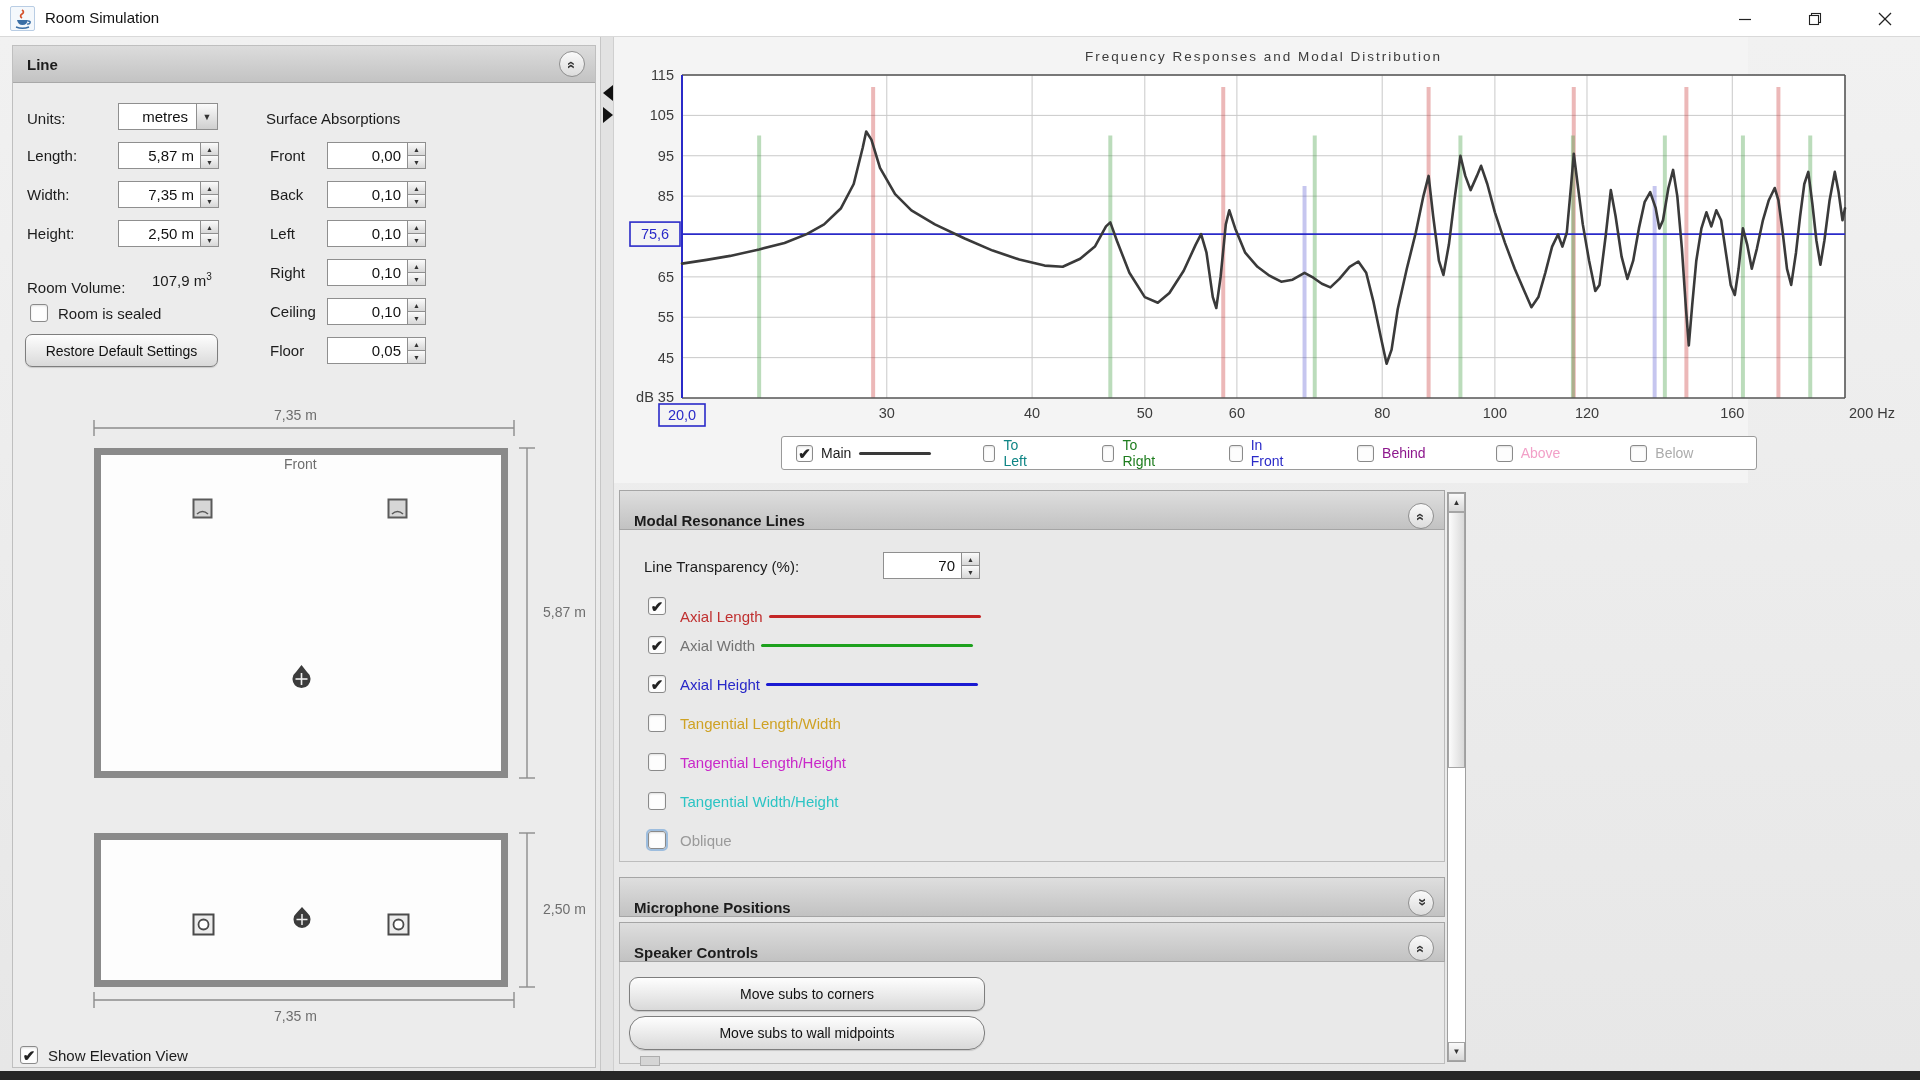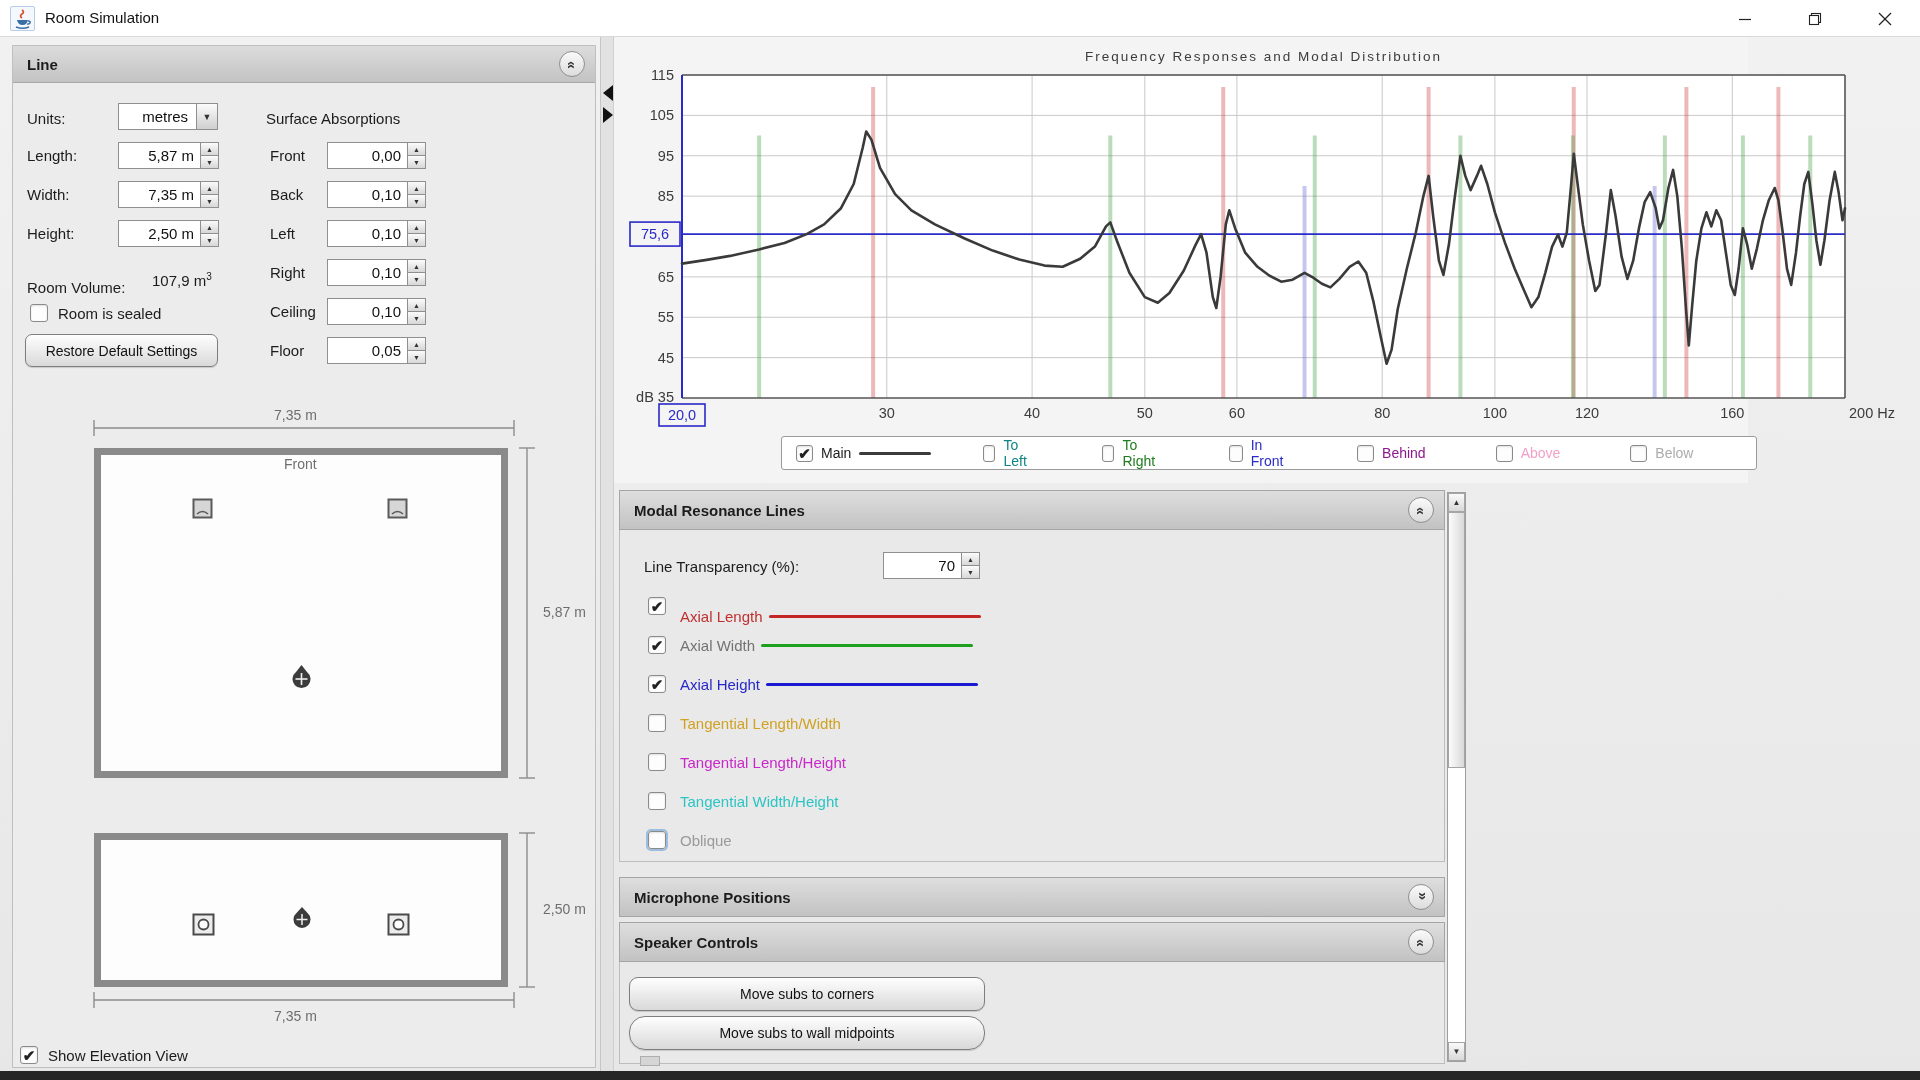--- a/index.html
+++ b/index.html
@@ -80,21 +80,21 @@
   #legend { left:781px; top:436px; width:976px; height:34px; background:#fff;
     border:1px solid #9a9a9a; border-radius:3px; display:flex; align-items:center;
     padding:0 14px; }
   .legend-item { display:flex; align-items:center; gap:8px; font-size:14px; }
   .legend-item .checkbox { position:static; width:17px; height:17px; }
   .legend-swatch { width:72px; height:3px; background:#3a3a3a; border-radius:2px; }
 
   
   .rpanel-header { position:absolute; left:619px; width:826px; height:40px;
     background:linear-gradient(180deg,#dedede,#c2c2c2);
-    border:1px solid #a5a5a5; display:flex; align-items:center;
+    border:1px solid #a5a5a5; display:flex; align-items:flex-end;
     padding:0 10px 0 14px; font-weight:bold; font-size:15px; color:#1c1c1c; }
   .rpanel-body { position:absolute; left:619px; width:826px; background:#e9e9e9;
     border:1px solid #bdbdbd; border-top:none; }
   .modal-row-label { font-size:15px; white-space:nowrap; }
   .modal-line-swatch { height:3px; border-radius:2px; }
 
   
   #scrollbar { left:1447px; top:492px; width:19px; height:570px;
     border:1px solid #9f9f9f; background:#fff; }
   .scroll-btn { position:absolute; left:0; width:17px; height:19px;

